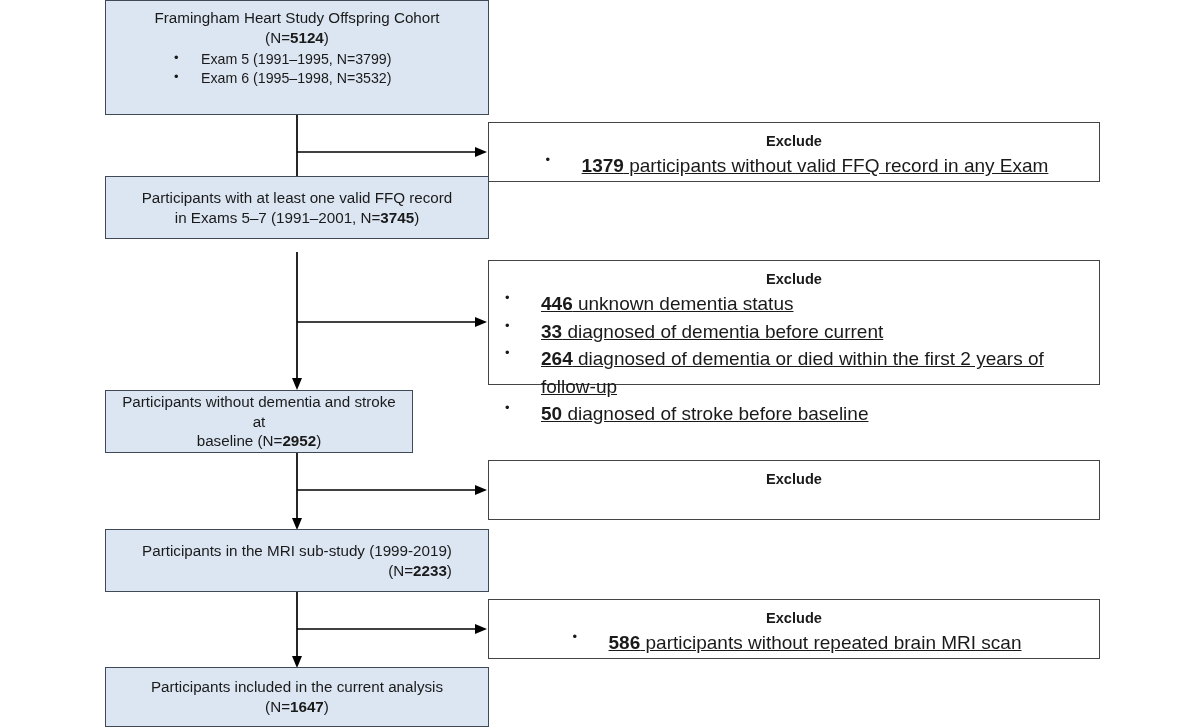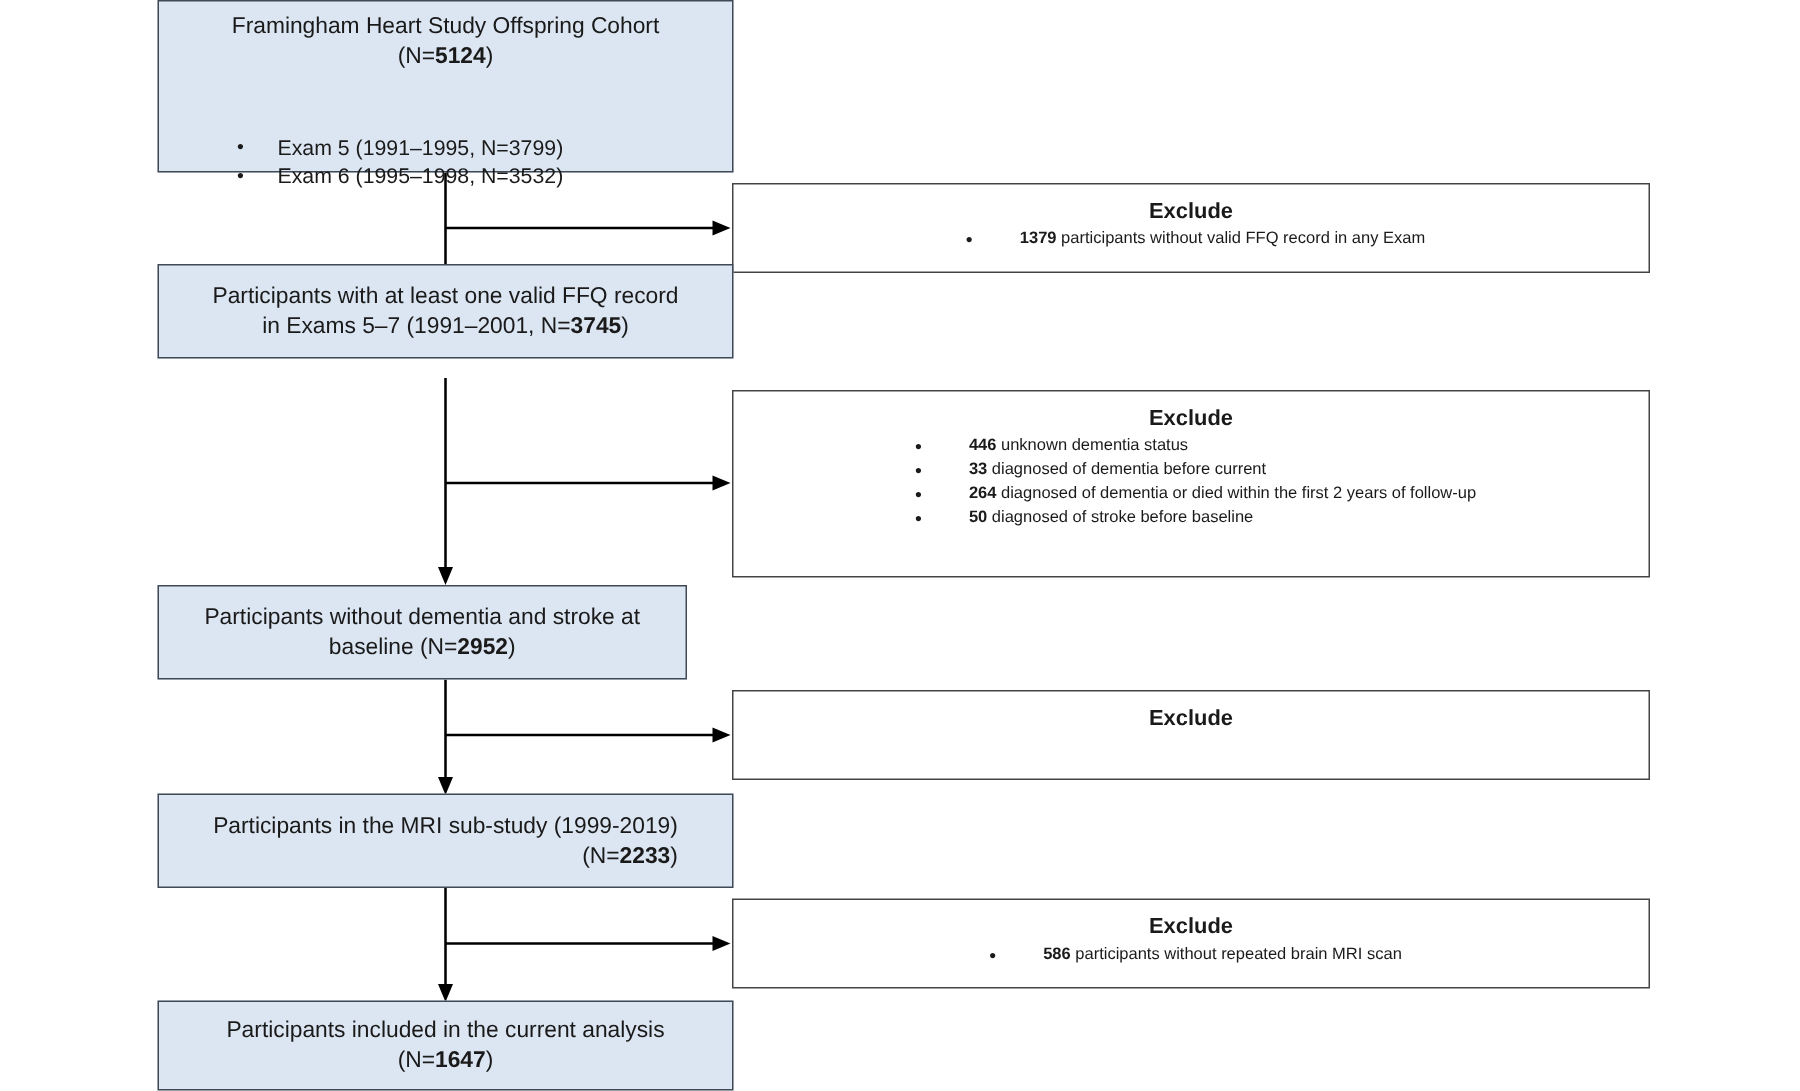--- a/index.html
+++ b/index.html
@@ -48,30 +48,29 @@
     white-space: pre-line;
     padding: 0 8px;
   }
 
   .node-title b { font-weight: bold; }
 
   
   .node.primary.with-list {
     justify-content: flex-start;
     padding-top: 7px;
-    gap: 40px;
   }
   .node.primary.with-list .node-title { padding-top: 0; }
 
   .sub-list {
     list-style: none;
     margin-top: 2px;
     align-self: stretch;
     text-align: left;
-    padding-left: 52px;
+    padding-left: 68px;
   }
   .sub-list li {
     font-size: 14.2px;
     line-height: 1.40;
     position: relative;
     padding-left: 27px;
   }
   .sub-list li::before {
     content: "\2022";
     position: absolute;
@@ -83,24 +82,25 @@
 
   
   .exclude-heading {
     font-size: 14.6px;
     font-weight: bold;
     line-height: 1.25;
     margin-bottom: 2px;
   }
   .exclude-list { list-style: none; }
   .exclude-list li {
-    font-size: 11px;
+    font-size: 19px;
     line-height: 1.45;
     position: relative;
     padding-left: 42px;
+    text-decoration: underline;
   }
   .exclude-list li::before {
     content: "\2022";
     position: absolute;
     left: 6px;
     top: -1px;
     font-size: 13px;
     color: #1a1a1a;
   }
   .exclude-list li b { font-weight: bold; }
@@ -166,21 +166,21 @@
   <div class="node exclude" style="left:488px; top:260px; width:612px; height:125px;">
     <div class="exclude-heading">Exclude</div>
     <ul class="exclude-list">
       <li><b>446</b><span> unknown dementia status</span></li>
       <li><b>33</b><span> diagnosed of dementia before current</span></li>
       <li><b>264</b><span> diagnosed of dementia or died within the first 2 years of follow-up</span></li>
       <li><b>50</b><span> diagnosed of stroke before baseline</span></li>
     </ul>
   </div>
 
-  <div class="node primary" style="left:105px; top:390px; width:353px; height:63px;text-align:center;">
+  <div class="node primary" style="left:105px; top:390px; width:308px; height:63px;text-align:center;">
     <div class="node-title"><span>Participants without dementia and stroke at</span><br><span>baseline (N=</span><b>2952</b><span>)</span></div>
   </div>
 
   <div class="node exclude" style="left:488px; top:460px; width:612px; height:60px;">
     <div class="exclude-heading">Exclude</div>
   </div>
 
   <div class="node primary" style="left:105px; top:529px; width:384px; height:63px;text-align:right;">
     <div class="node-title"><span>Participants in the MRI sub-study (1999-2019)</span><br><span>(N=</span><b>2233</b><span>)</span></div>
   </div>

